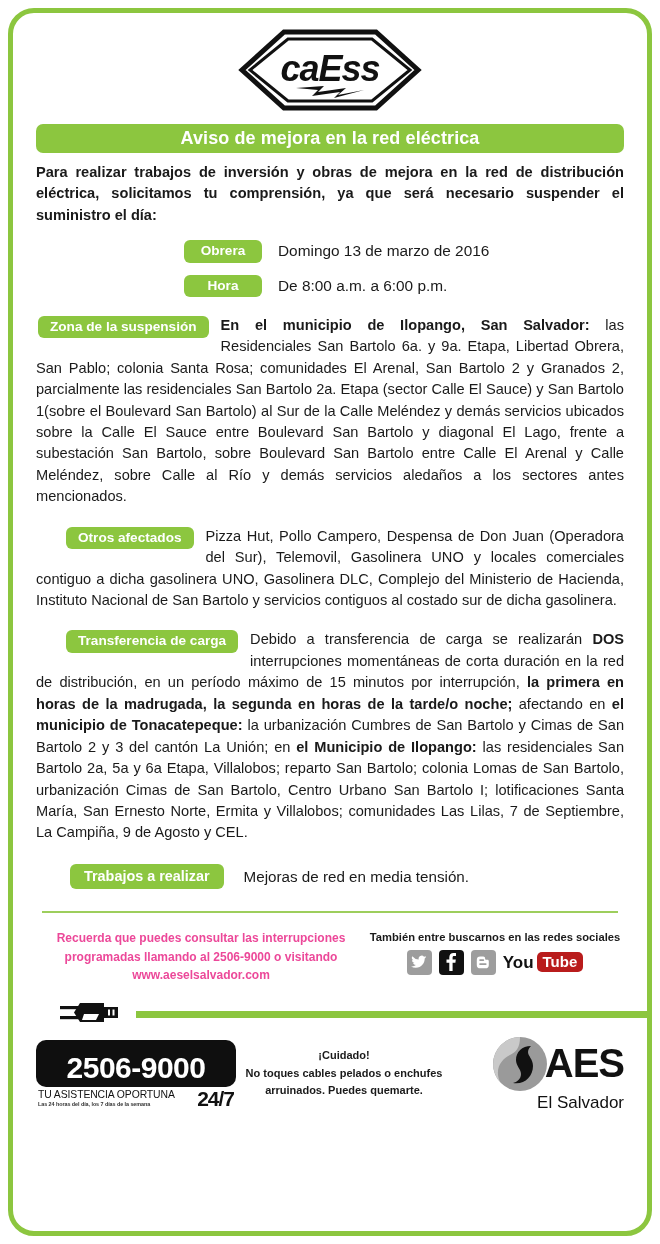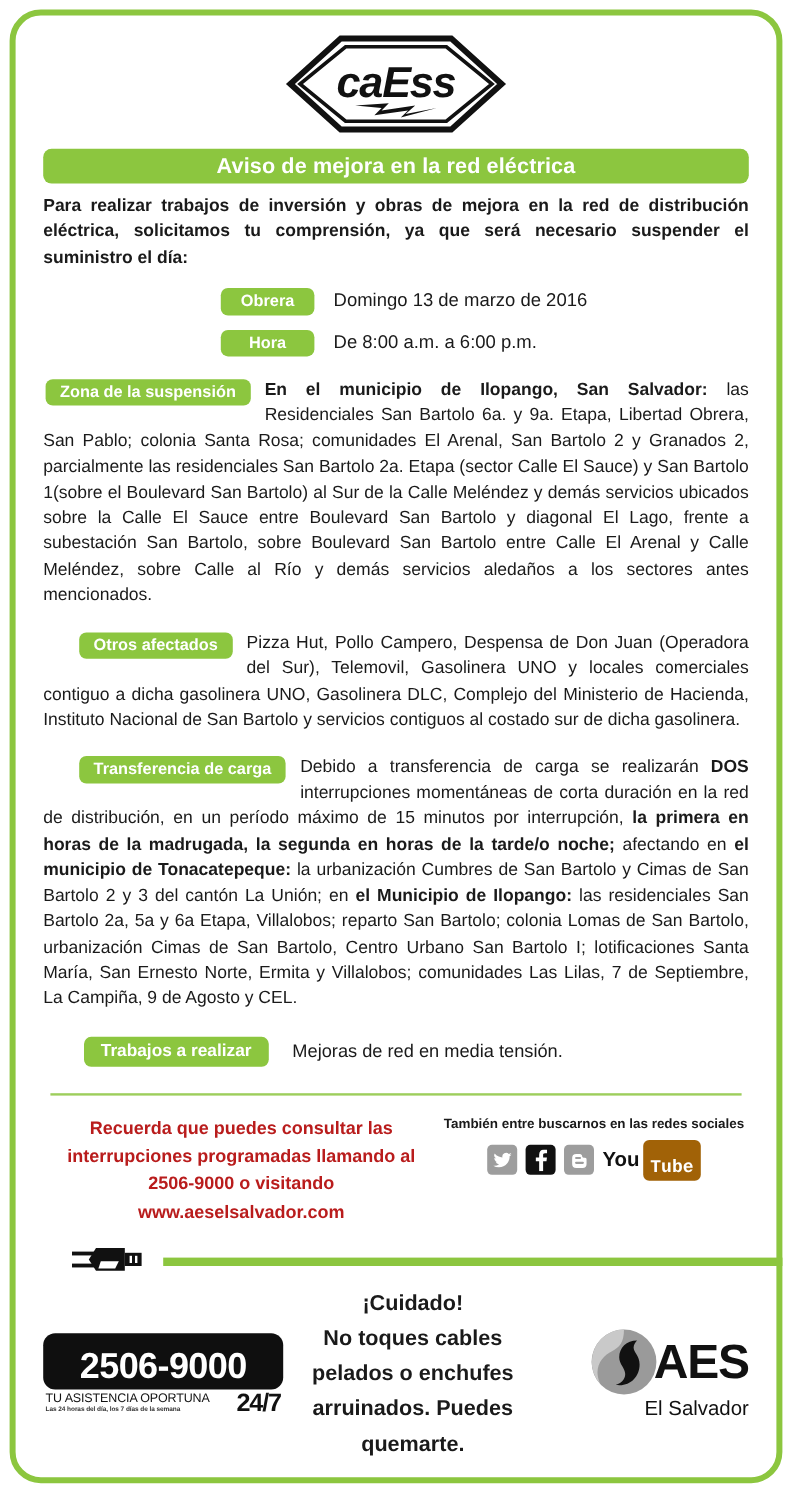--- a/index.html
+++ b/index.html
@@ -157,24 +157,24 @@
 
   
   .foot-info {
     display: flex;
     margin-top: 16px;
     align-items: flex-start;
   }
   .foot-left {
     width: 330px;
     text-align: center;
-    font-size: 15px;
+    font-size: 12px;
     line-height: 1.55;
     font-weight: bold;
-    color: #b91c1c;
+    color: #ec4899;
   }
   .foot-right {
     flex: 1;
     text-align: center;
     padding-top: 2px;
   }
   .social-title {
     font-size: 11.2px;
     font-weight: bold;
     color: #1a1a1a;
@@ -199,27 +199,26 @@
   .sq.bl { background: #9d9d9d; }
   .yt {
     display: flex;
     align-items: center;
     font-weight: bold;
     font-size: 17px;
     color: #111111;
     line-height: 1;
   }
   .yt .tube {
-    background: #a16207;
+    background: #b91c1c;
     color: #ffffff;
     border-radius: 5px;
-    padding: 16px 6px 3px 6px;
+    padding: 2px 6px 3px 6px;
     margin-left: 3px;
     font-size: 15px;
-    font-family: Liberation Mono, monospace;
   }
 
   
   .plug-bar {
     position: relative;
     margin-top: 16px;
     height: 22px;
   }
   .plug-line {
     position: absolute;
@@ -278,21 +277,21 @@
     font-size: 21px;
     font-weight: bold;
     color: #111111;
     line-height: .85;
     letter-spacing: -1px;
   }
 
   .warn {
     flex: 1;
     text-align: center;
-    font-size: 18px;
+    font-size: 11px;
     line-height: 1.62;
     font-weight: bold;
     color: #1a1a1a;
     padding: 0 6px;
   }
 
   .aes-logo {
     width: 172px;
     flex: none;
     display: flex;

